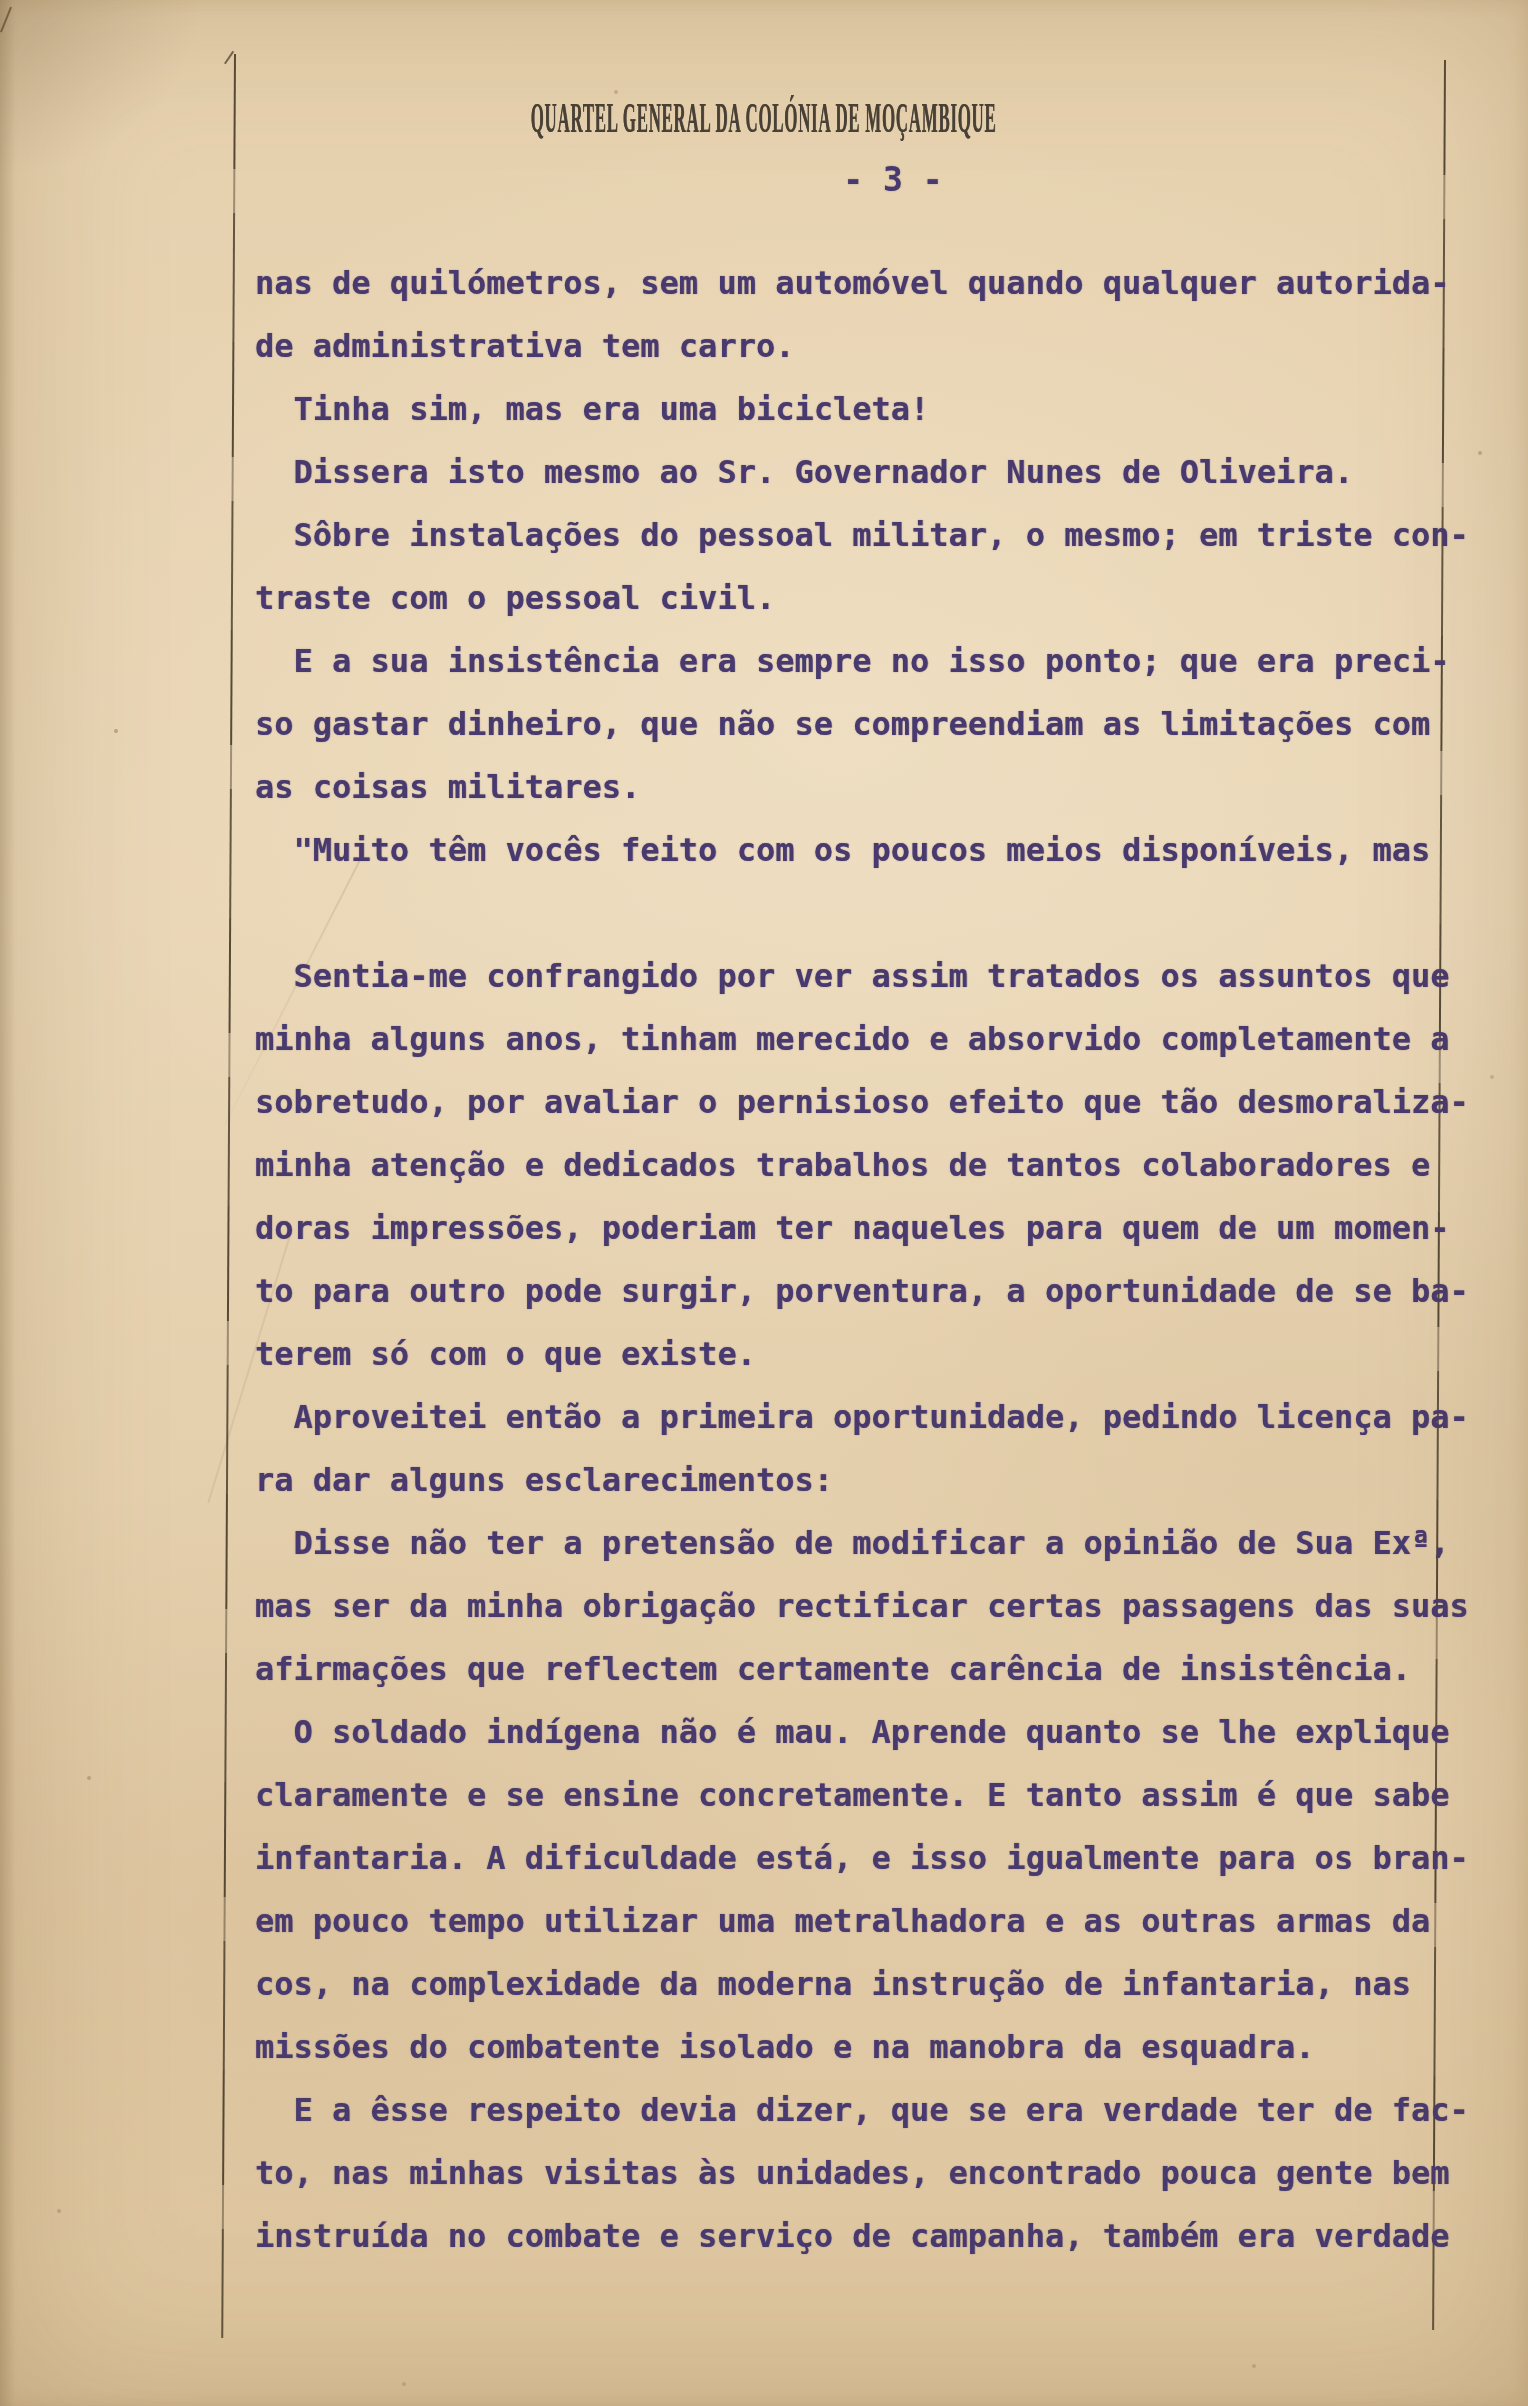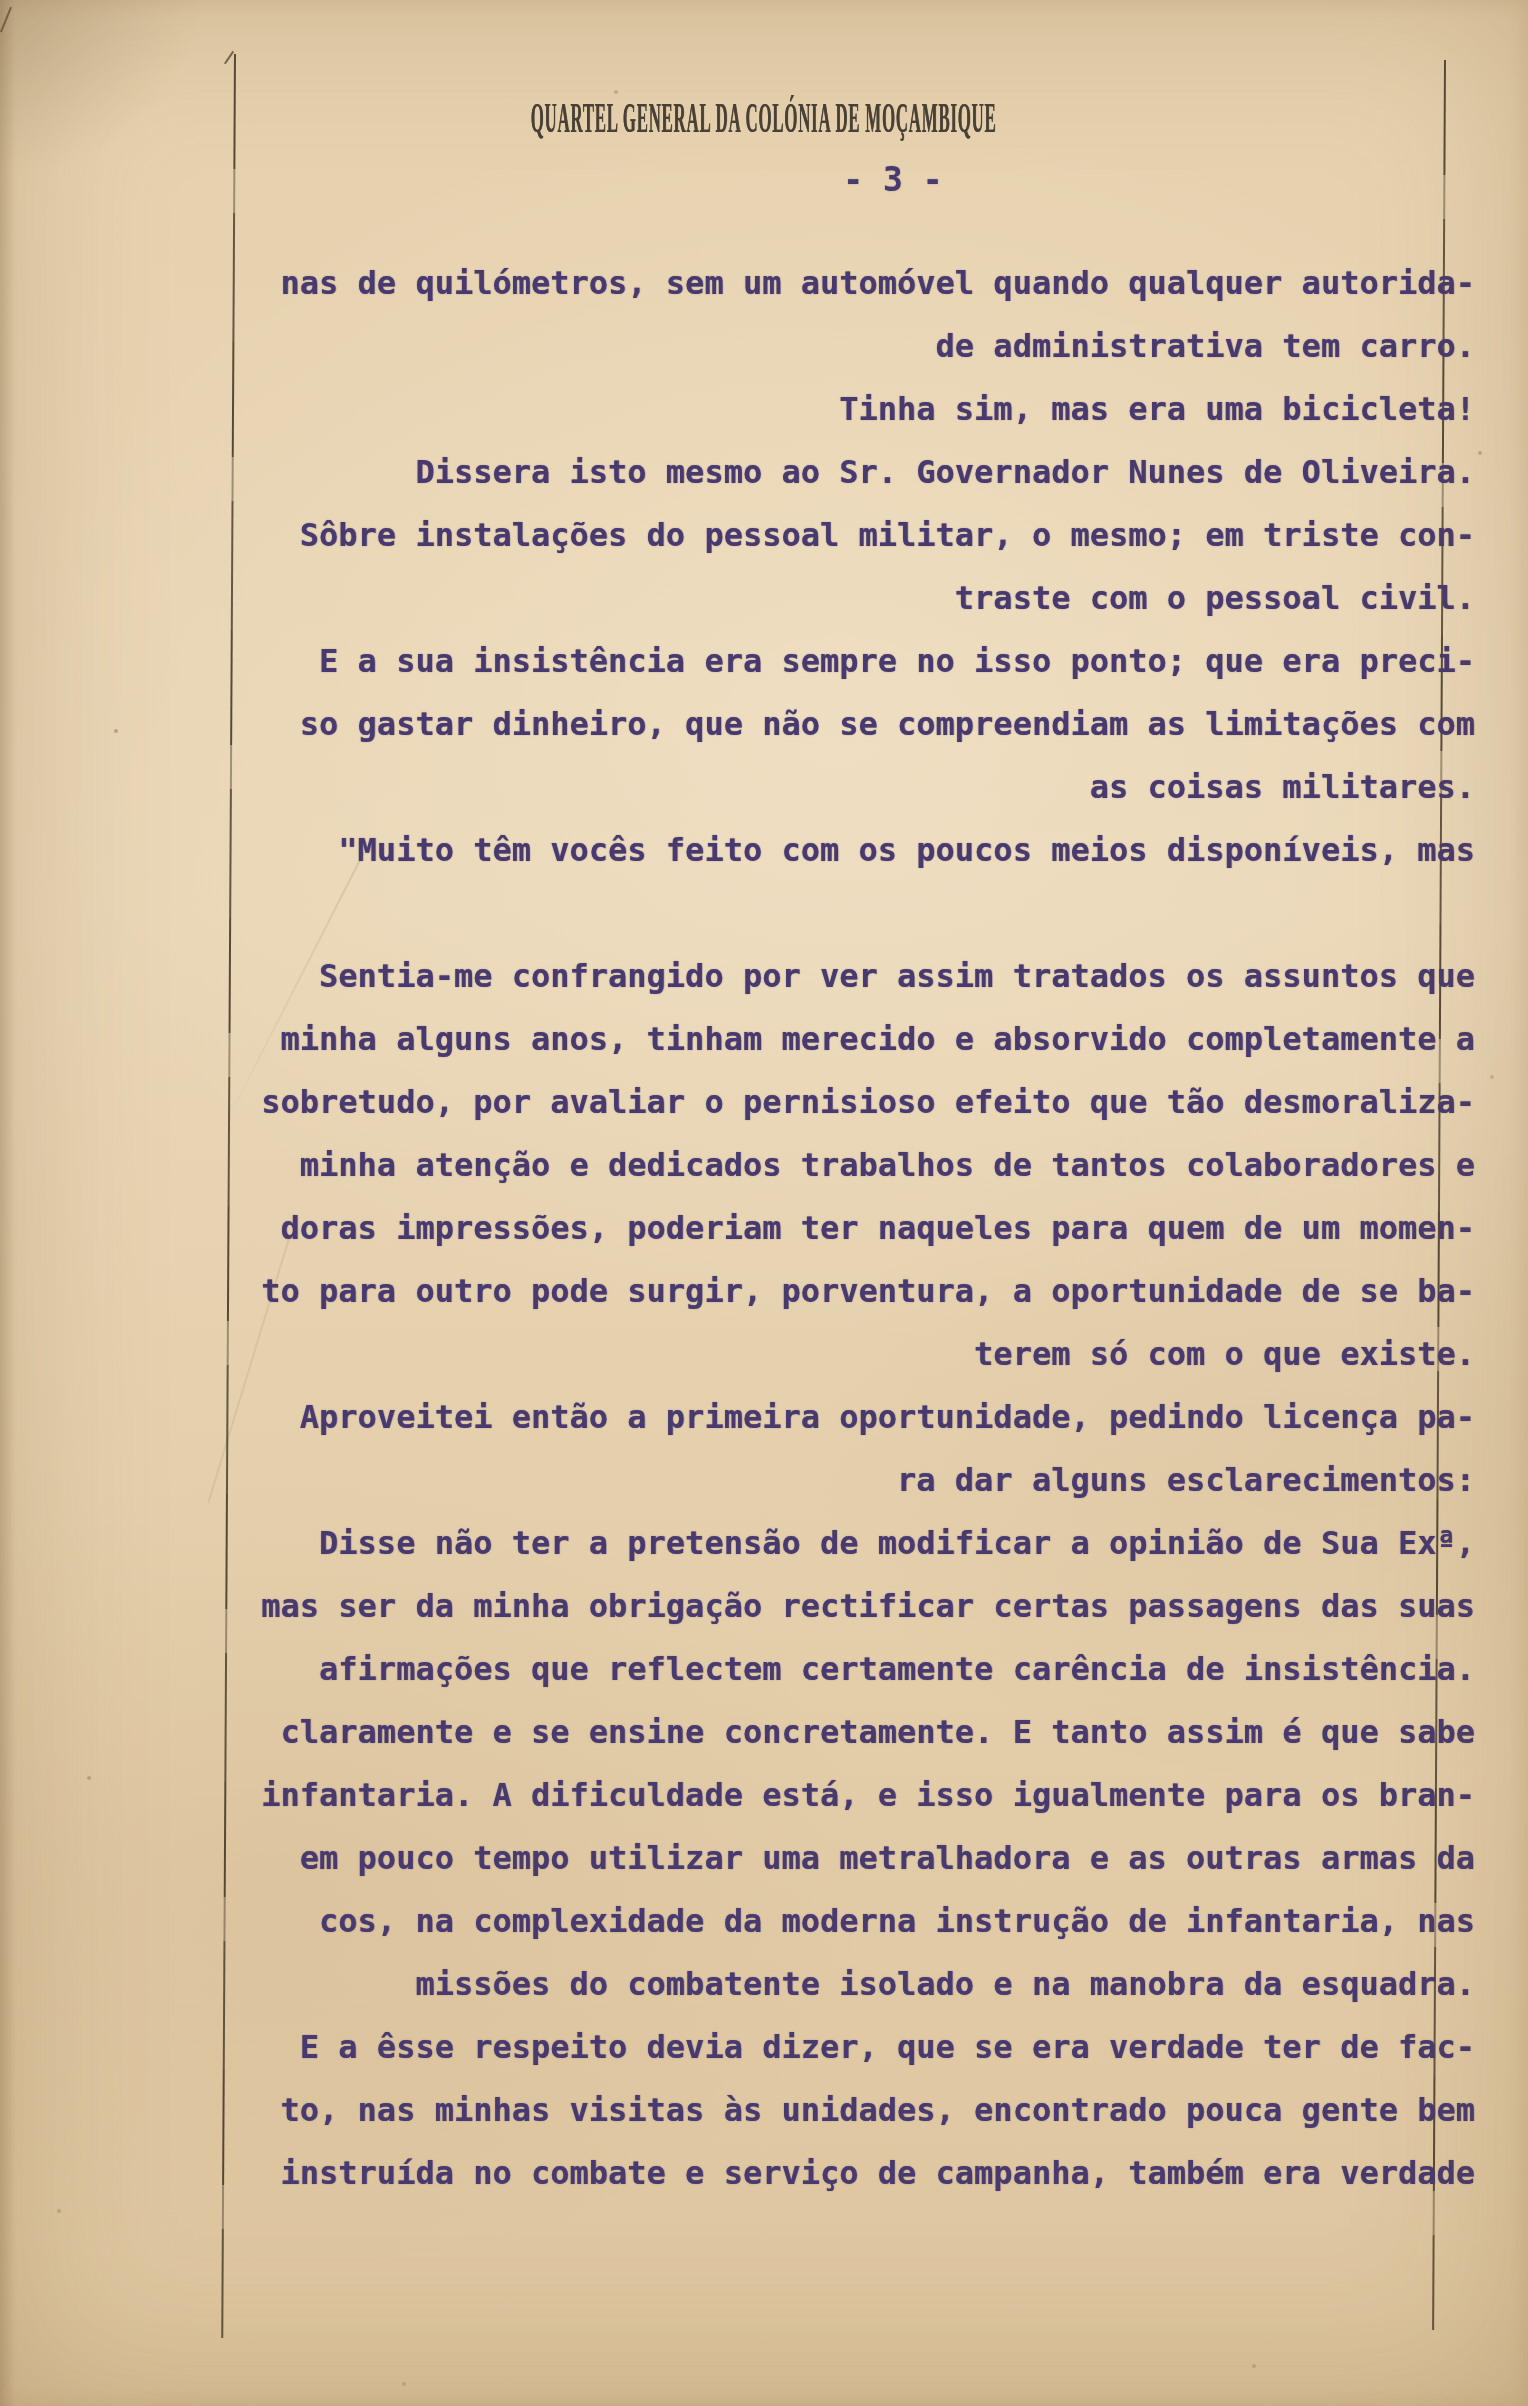--- a/index.html
+++ b/index.html
@@ -54,21 +54,21 @@
     font-weight: 700; font-size: 33px; line-height: 38px;
     color: var(--ink, #483a6e);
     text-shadow: 0 0 1.4px rgba(72,58,110,0.55);
   }
   .text-block {
     position: absolute; left: 255px; top: 252px; width: 1220px;
     font-size: 32px; font-weight: 700;
     color: var(--ink, #483a6e);
     text-shadow: 0 0 1.3px rgba(72,58,110,0.50), 0.6px 0.4px 0 rgba(72,58,110,0.28);
   }
-  .line { white-space: pre; height: 63px; line-height: 63px; text-align: right; }
+  .line { white-space: pre; height: 63px; line-height: 63px; }
   .pen-mark {
     position: absolute; left: 4.8px; top: 5.8px; width: 1.9px; height: 27px;
     background: rgba(80,60,40,0.65); transform: rotate(22deg);
   }
   .scratch { position: absolute; pointer-events: none; }
   .scratch-1 {
     left: 293px; top: 836px; width: 1.9px; height: 307px;
     background: linear-gradient(rgba(125,98,62,0.18), rgba(125,98,62,0.02));
     transform: rotate(27deg);
   }
@@ -125,20 +125,21 @@
       <div class="line">sobretudo, por avaliar o pernisioso efeito que tão desmoraliza-</div>
       <div class="line">minha atenção e dedicados trabalhos de tantos colaboradores e</div>
       <div class="line">doras impressões, poderiam ter naqueles para quem de um momen-</div>
       <div class="line">to para outro pode surgir, porventura, a oportunidade de se ba-</div>
       <div class="line">terem só com o que existe.</div>
       <div class="line">  Aproveitei então a primeira oportunidade, pedindo licença pa-</div>
       <div class="line">ra dar alguns esclarecimentos:</div>
       <div class="line">  Disse não ter a pretensão de modificar a opinião de Sua Exª,</div>
       <div class="line">mas ser da minha obrigação rectificar certas passagens das suas</div>
       <div class="line">afirmações que reflectem certamente carência de insistência.</div>
+      <div class="line">  O soldado indígena não é mau. Aprende quanto se lhe explique</div>
       <div class="line">claramente e se ensine concretamente. E tanto assim é que sabe</div>
       <div class="line">infantaria. A dificuldade está, e isso igualmente para os bran-</div>
       <div class="line">em pouco tempo utilizar uma metralhadora e as outras armas da</div>
       <div class="line">cos, na complexidade da moderna instrução de infantaria, nas</div>
       <div class="line">missões do combatente isolado e na manobra da esquadra.</div>
       <div class="line">  E a êsse respeito devia dizer, que se era verdade ter de fac-</div>
       <div class="line">to, nas minhas visitas às unidades, encontrado pouca gente bem</div>
       <div class="line">instruída no combate e serviço de campanha, também era verdade</div>
     </div>
 </div>

